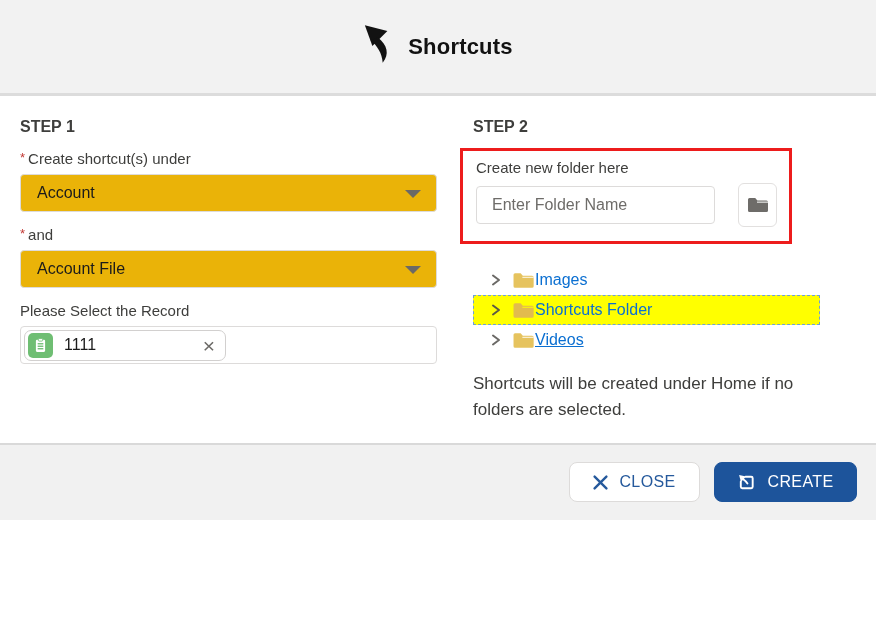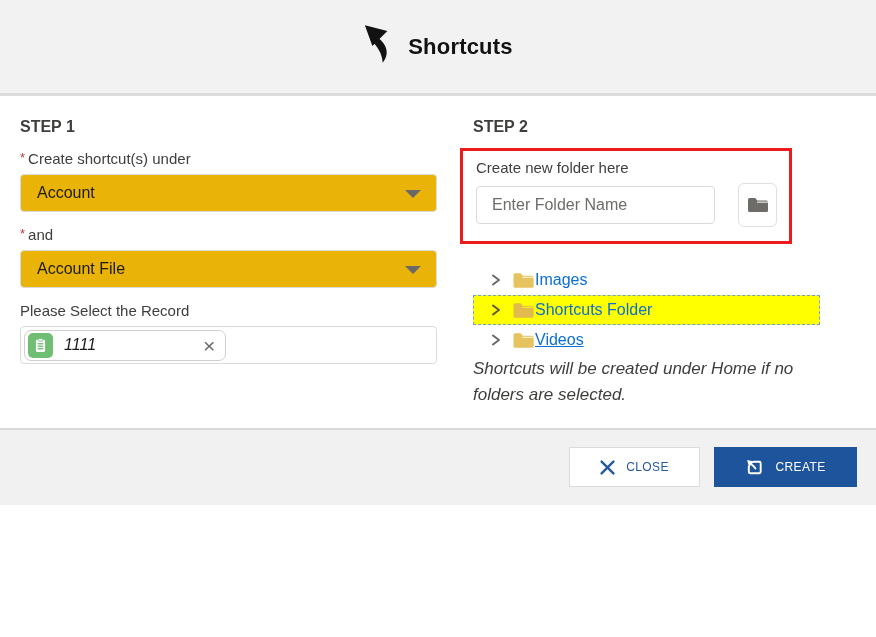--- a/index.html
+++ b/index.html
@@ -27,21 +27,21 @@
   .select { position:relative; height:38px; border:1px solid #dddbda; border-radius:4px;
             display:flex; align-items:center; padding:0 40px 0 16px;
             font-size:16px; color:#1b1b1b; background:#eab308; cursor:pointer; }
   .caret { position:absolute; right:15px; top:15px; width:0; height:0;
            border-left:8px solid transparent; border-right:8px solid transparent;
            border-top:8px solid #6b6966; }
 
   .record-box { height:38px; border:1px solid #dddbda; border-radius:4px;
                 display:flex; align-items:center; padding:0 3px; }
   .pill { width:202px; height:31px; border:1px solid #d2d0cf; border-radius:7px;
-          display:flex; align-items:center; padding:0 3px; background:#fff;font-style:italic; }
+          display:flex; align-items:center; padding:0 3px; background:#fff; }
   .pill-icon { width:25px; height:25px; border-radius:5px; background:#6fbe73;
                display:flex; align-items:center; justify-content:center; flex-shrink:0; }
   .pill-text { margin-left:11px; font-size:16px; color:#1b1b1b; }
   .pill-x { margin-left:auto; margin-right:7px; color:#6b6966; font-size:21px;
             line-height:1; cursor:pointer; font-weight:400; }
 
   
   .red-annotation { border:3px solid #ed1c1c; margin:12px 0 0 -13px; width:332px;
                     padding:8px 12px 14px 13px; }
   .folder-row { display:flex; align-items:center; gap:23px; margin-top:7px; }
@@ -55,28 +55,28 @@
 
   .tree { margin-top:21px; }
   .tree-row { height:30px; display:flex; align-items:center; padding-left:17px;
               border:1px dashed transparent; cursor:pointer; }
   .tree-row.highlighted { background:#ffff00; border:1px dashed #6f9fd8; }
   .tree-chevron { width:10px; height:12px; flex-shrink:0; }
   .tree-folder { width:23px; height:19px; margin-left:11px; flex-shrink:0; }
   .tree-label { font-size:16px; color:#0b6fd1; }
   .tree-label.underlined { text-decoration:underline; }
 
-  .note { margin-top:1px; font-style:italic; font-size:17px; color:#3e3e3c;
+  .note { margin-top:16px; font-size:17px; color:#3e3e3c;
           line-height:1.52; max-width:336px; }
 
   
   .footer { height:77px; background:#f1f1f1; border-top:2px solid #d9d9d9;
             display:flex; align-items:center; justify-content:flex-end;
             padding-right:19px; gap:14px; flex-shrink:0; }
-  .btn { height:40px; border-radius:0; font-size:12px; letter-spacing:0.4px;
+  .btn { height:40px; border-radius:8px; font-size:16px; letter-spacing:0.4px;
          display:flex; align-items:center; justify-content:center; gap:11px;
          cursor:pointer; font-family:"Liberation Sans", sans-serif; }
   .btn-close  { width:131px; background:#fff; border:1px solid #dddbda; color:#25599c; }
   .btn-create { width:143px; background:#1d549b; border:1px solid #1d549b; color:#fff; }
 </style>
 </head>
 <body>
 
 <div class="modal">
 

